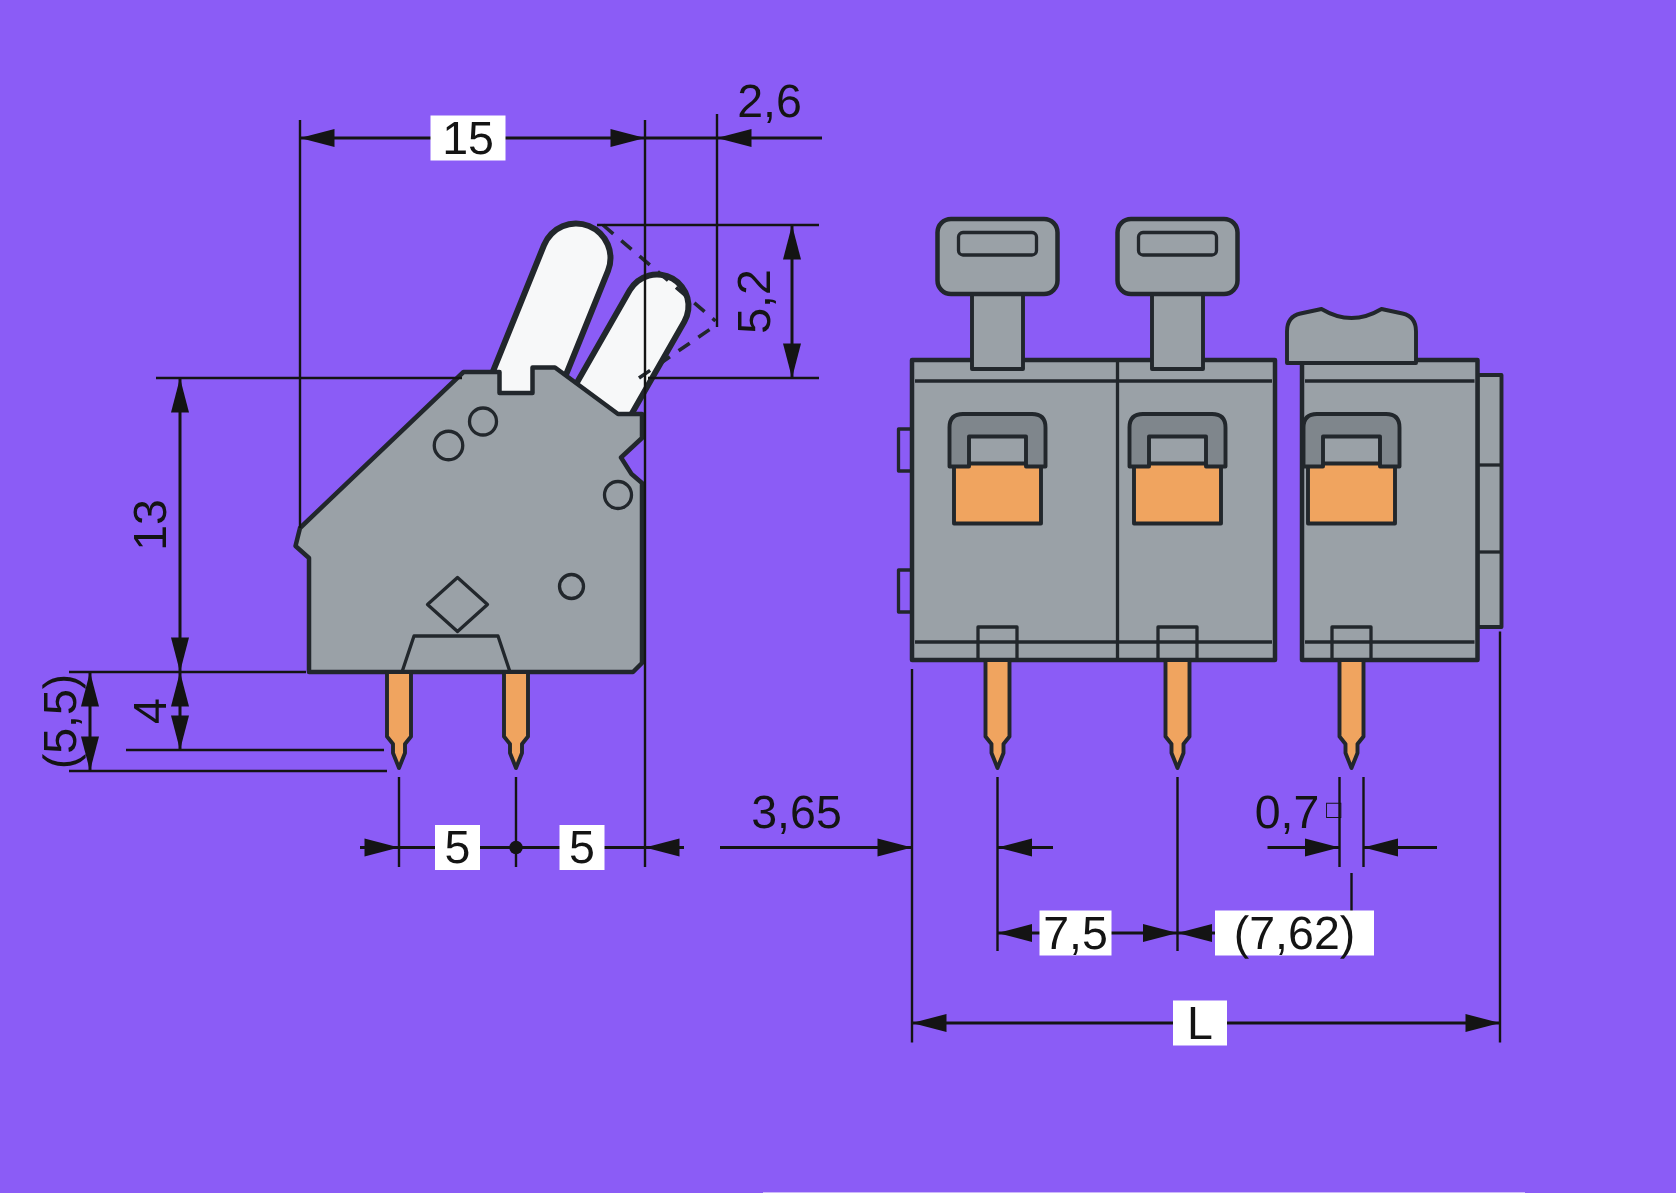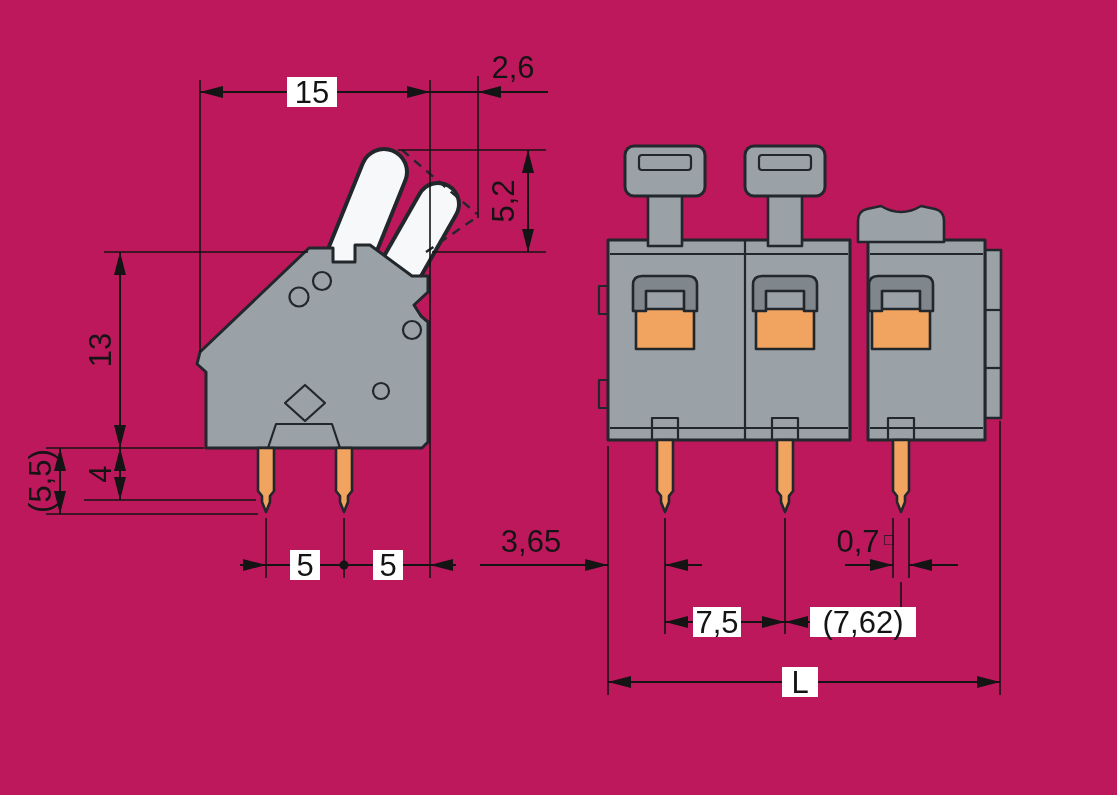--- a/index.html
+++ b/index.html
@@ -1,16 +1,16 @@
 <!DOCTYPE html>
 <html><head>
 <meta charset="utf-8">
 <style>
   html,body{margin:0;padding:0;background:#ffffff;}
-  .stage{width:1117px;height:795px;background:#be185d;position:relative;overflow:hidden;}
+  .stage{width:1117px;height:795px;background:#8b5cf6;position:relative;overflow:hidden;}
   svg text{font-family:"Liberation Sans",sans-serif;font-size:31px;fill:#141414;}
   svg text.sym{font-size:17px;}
   .part{stroke:#22272c;stroke-width:3;stroke-linejoin:round;}
   .part26{stroke:#22272c;stroke-width:2.6;stroke-linejoin:round;}
   .part-thin{stroke:#22272c;stroke-width:2.2;fill:none;stroke-linejoin:round;}
   .dim{stroke:#141414;stroke-width:2;fill:none;}
   .ext{stroke:#141414;stroke-width:1.6;fill:none;}
   .dash{stroke:#22272c;stroke-width:2.4;fill:none;stroke-dasharray:9 7;}
   .arrow{fill:#141414;stroke:none;}
   .lblbg{fill:#ffffff;stroke:none;}

